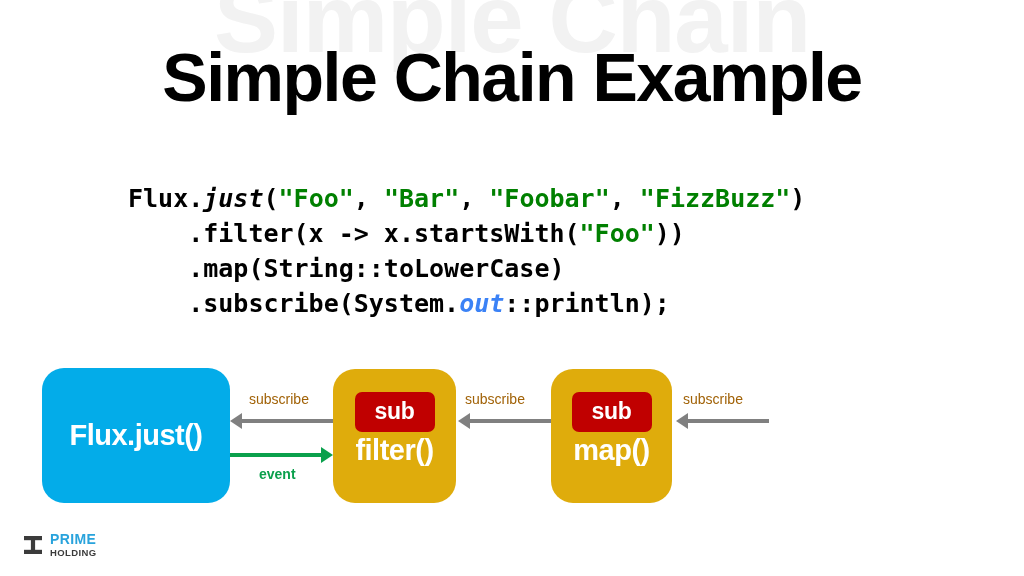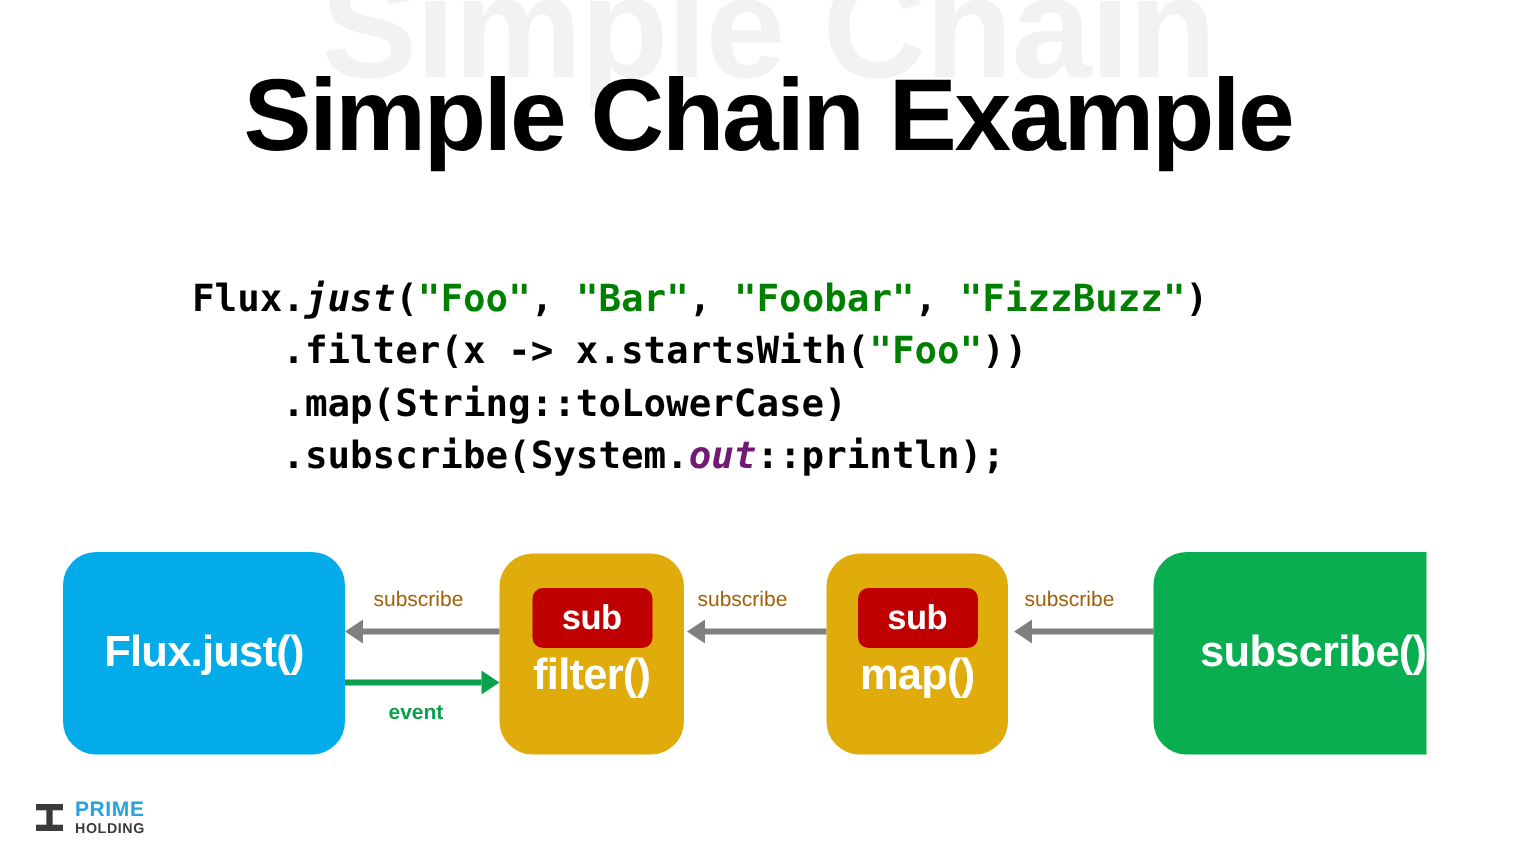--- a/index.html
+++ b/index.html
@@ -56,21 +56,21 @@
     top: 181px;
     font-family: "DejaVu Sans Mono", "Liberation Mono", monospace;
     font-size: 25px;
     font-weight: bold;
     line-height: 35px;
     color: #000000;
     white-space: pre;
   }
   .code .str  { color: #008000; }
   .code .kw   { font-style: italic; text-align: center; }
-  .code .fld  { color: #701a75; font-style: italic; }
+  .code .fld  { color: #3b82f6; font-style: italic; }
 
   
   .diagram { position: absolute; left: 0; top: 0; width: 1024px; height: 576px; }
 
   .node {
     position: absolute;
     border-radius: 22px;
     display: flex;
     align-items: center;
     justify-content: center;
@@ -188,23 +188,20 @@
     <div class="node node-op" style="left:333px; top:369px; width:123px; height:134px; background:#dfac0c;">
       <span class="sub-badge">sub</span>
       <span class="node-label">filter()</span>
     </div>
 
     <div class="node node-op" style="left:551px; top:369px; width:121px; height:134px; background:#dfac0c;">
       <span class="sub-badge">sub</span>
       <span class="node-label">map()</span>
     </div>
 
-    <div class="node wide" style="left:769px; top:368px; width:213px; height:135px; background:#09ae51;">
-      <span class="node-label">subscribe()</span>
-    </div>
   </div>
 
   <div class="logo">
     <div class="logo-mark">
       <svg width="22" height="22" viewBox="0 0 22 22" aria-hidden="true">
         <rect x="2" y="2" width="18" height="4.2" fill="#3b3b3b"></rect>
         <rect x="8.9" y="2" width="4.2" height="18" fill="#3b3b3b"></rect>
         <rect x="2" y="15.8" width="18" height="4.2" fill="#3b3b3b"></rect>
       </svg>
     </div>

